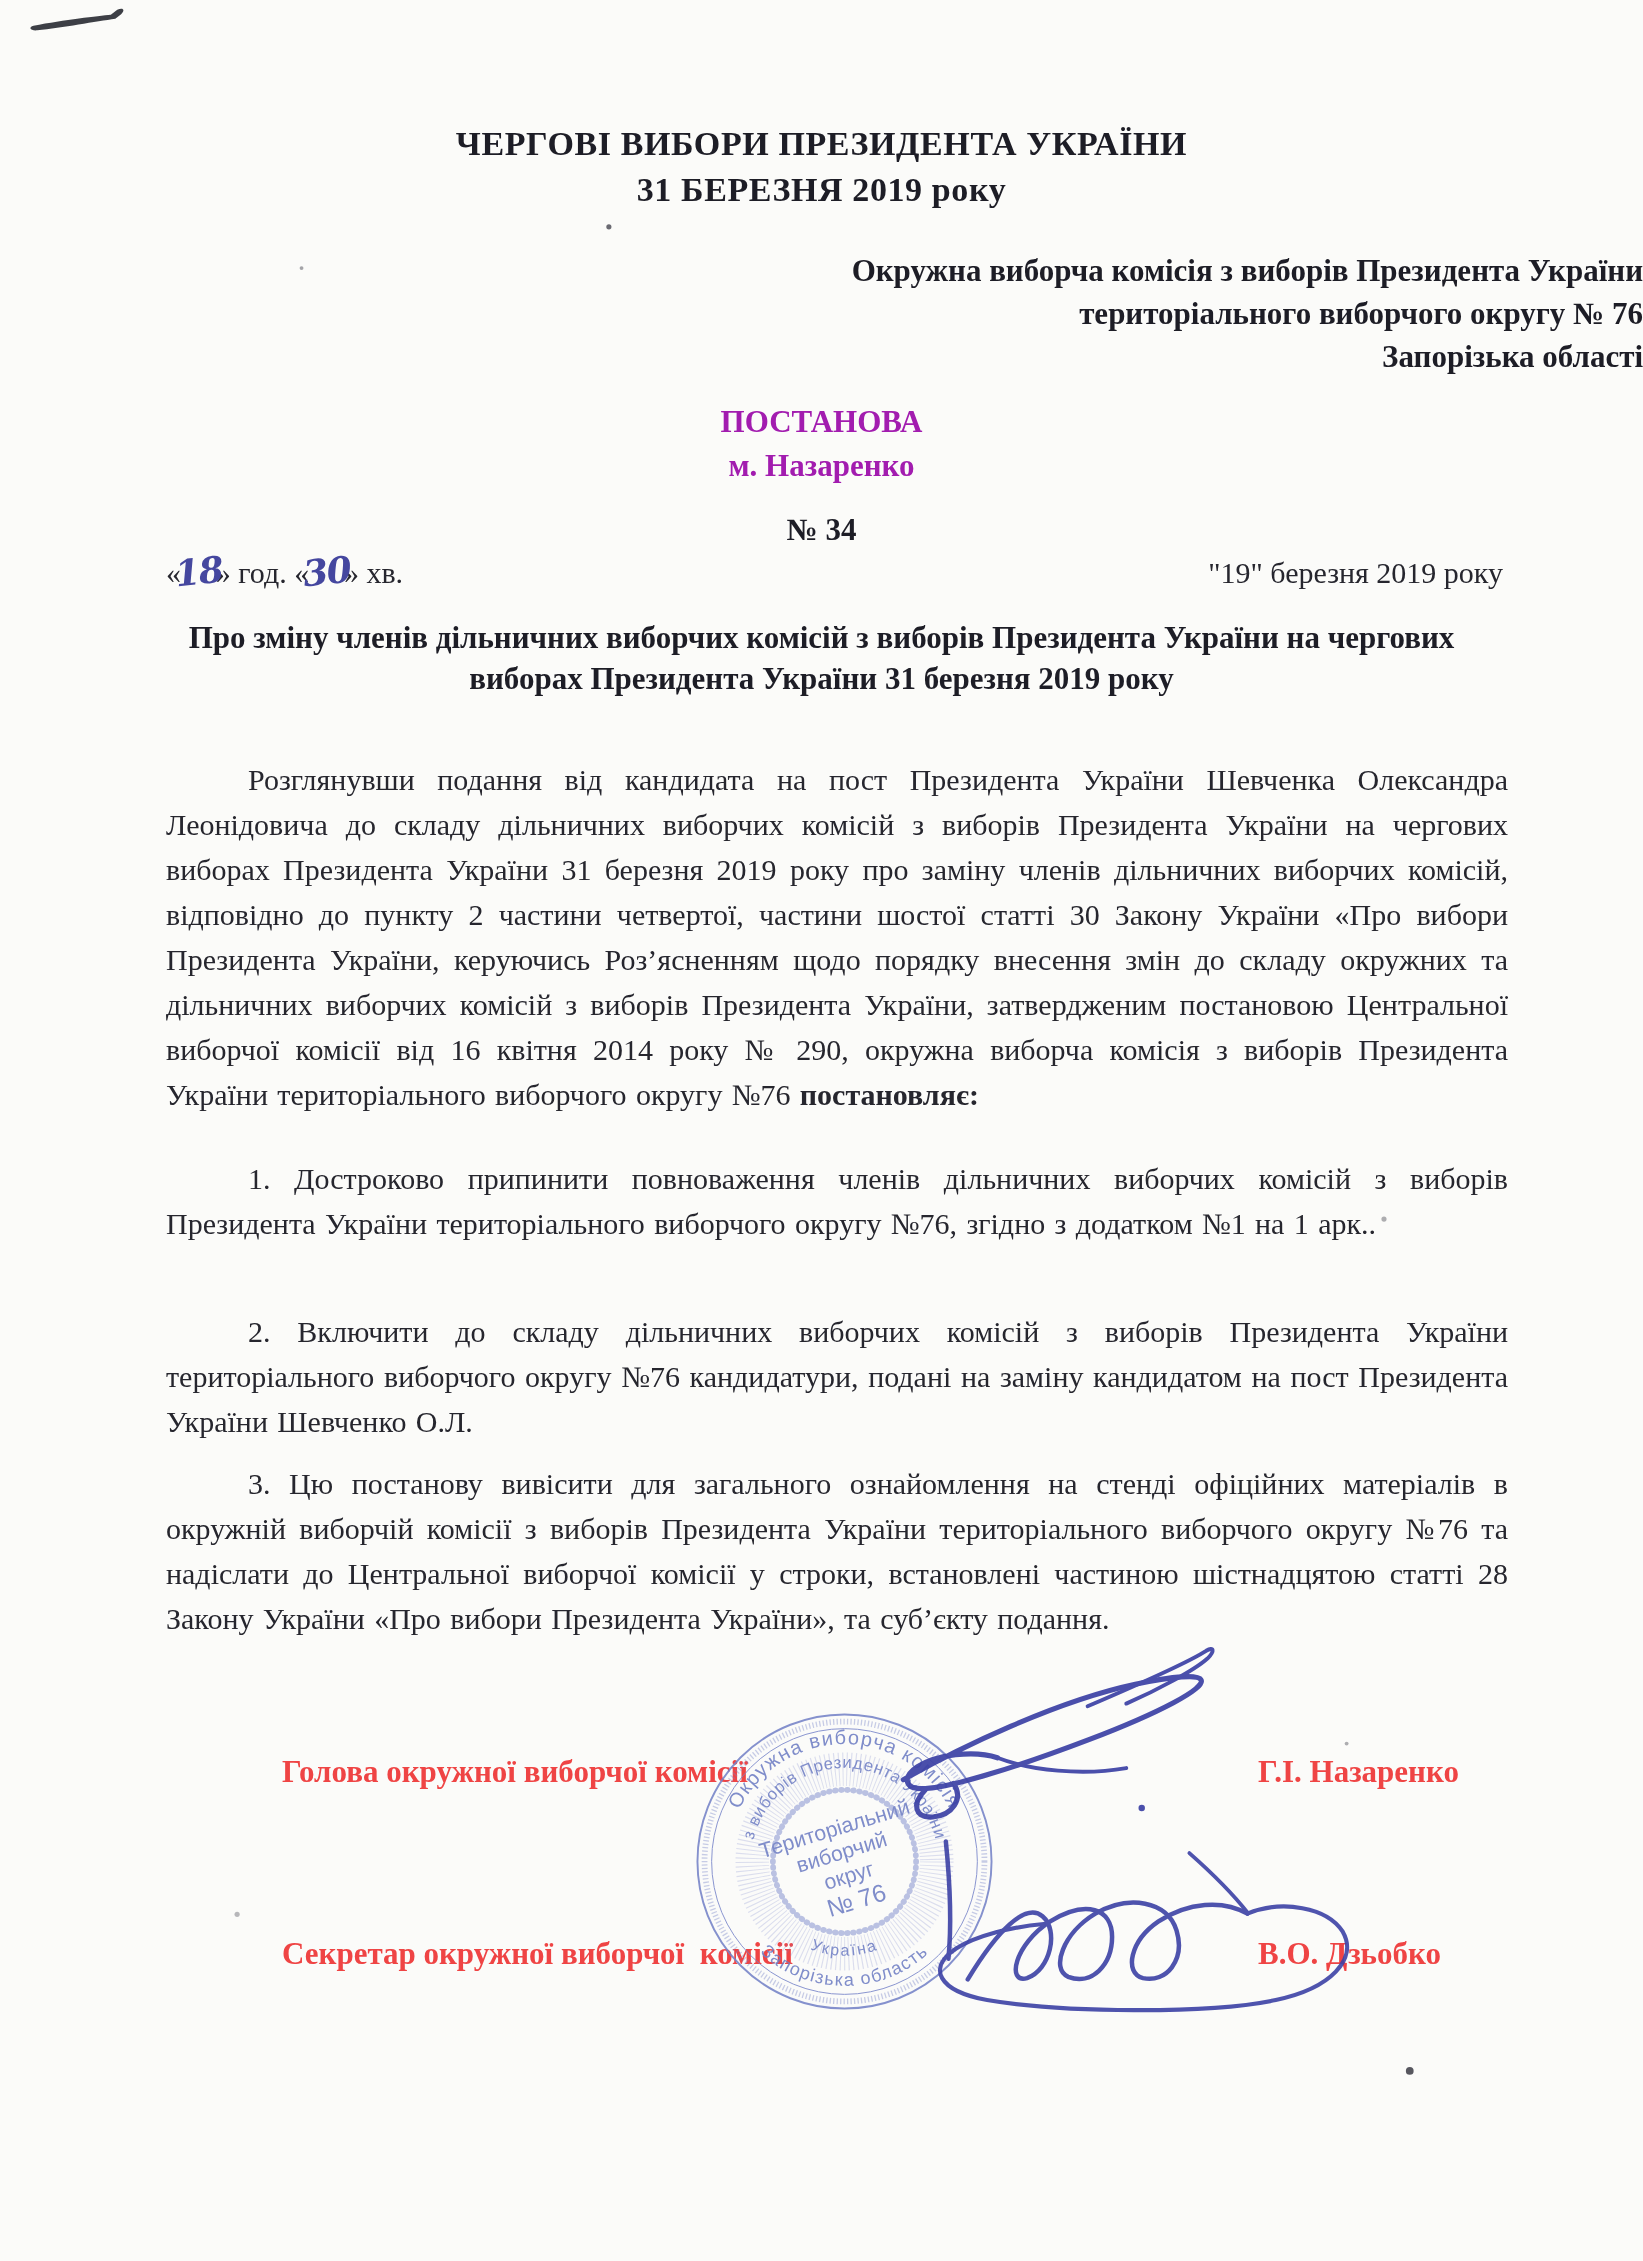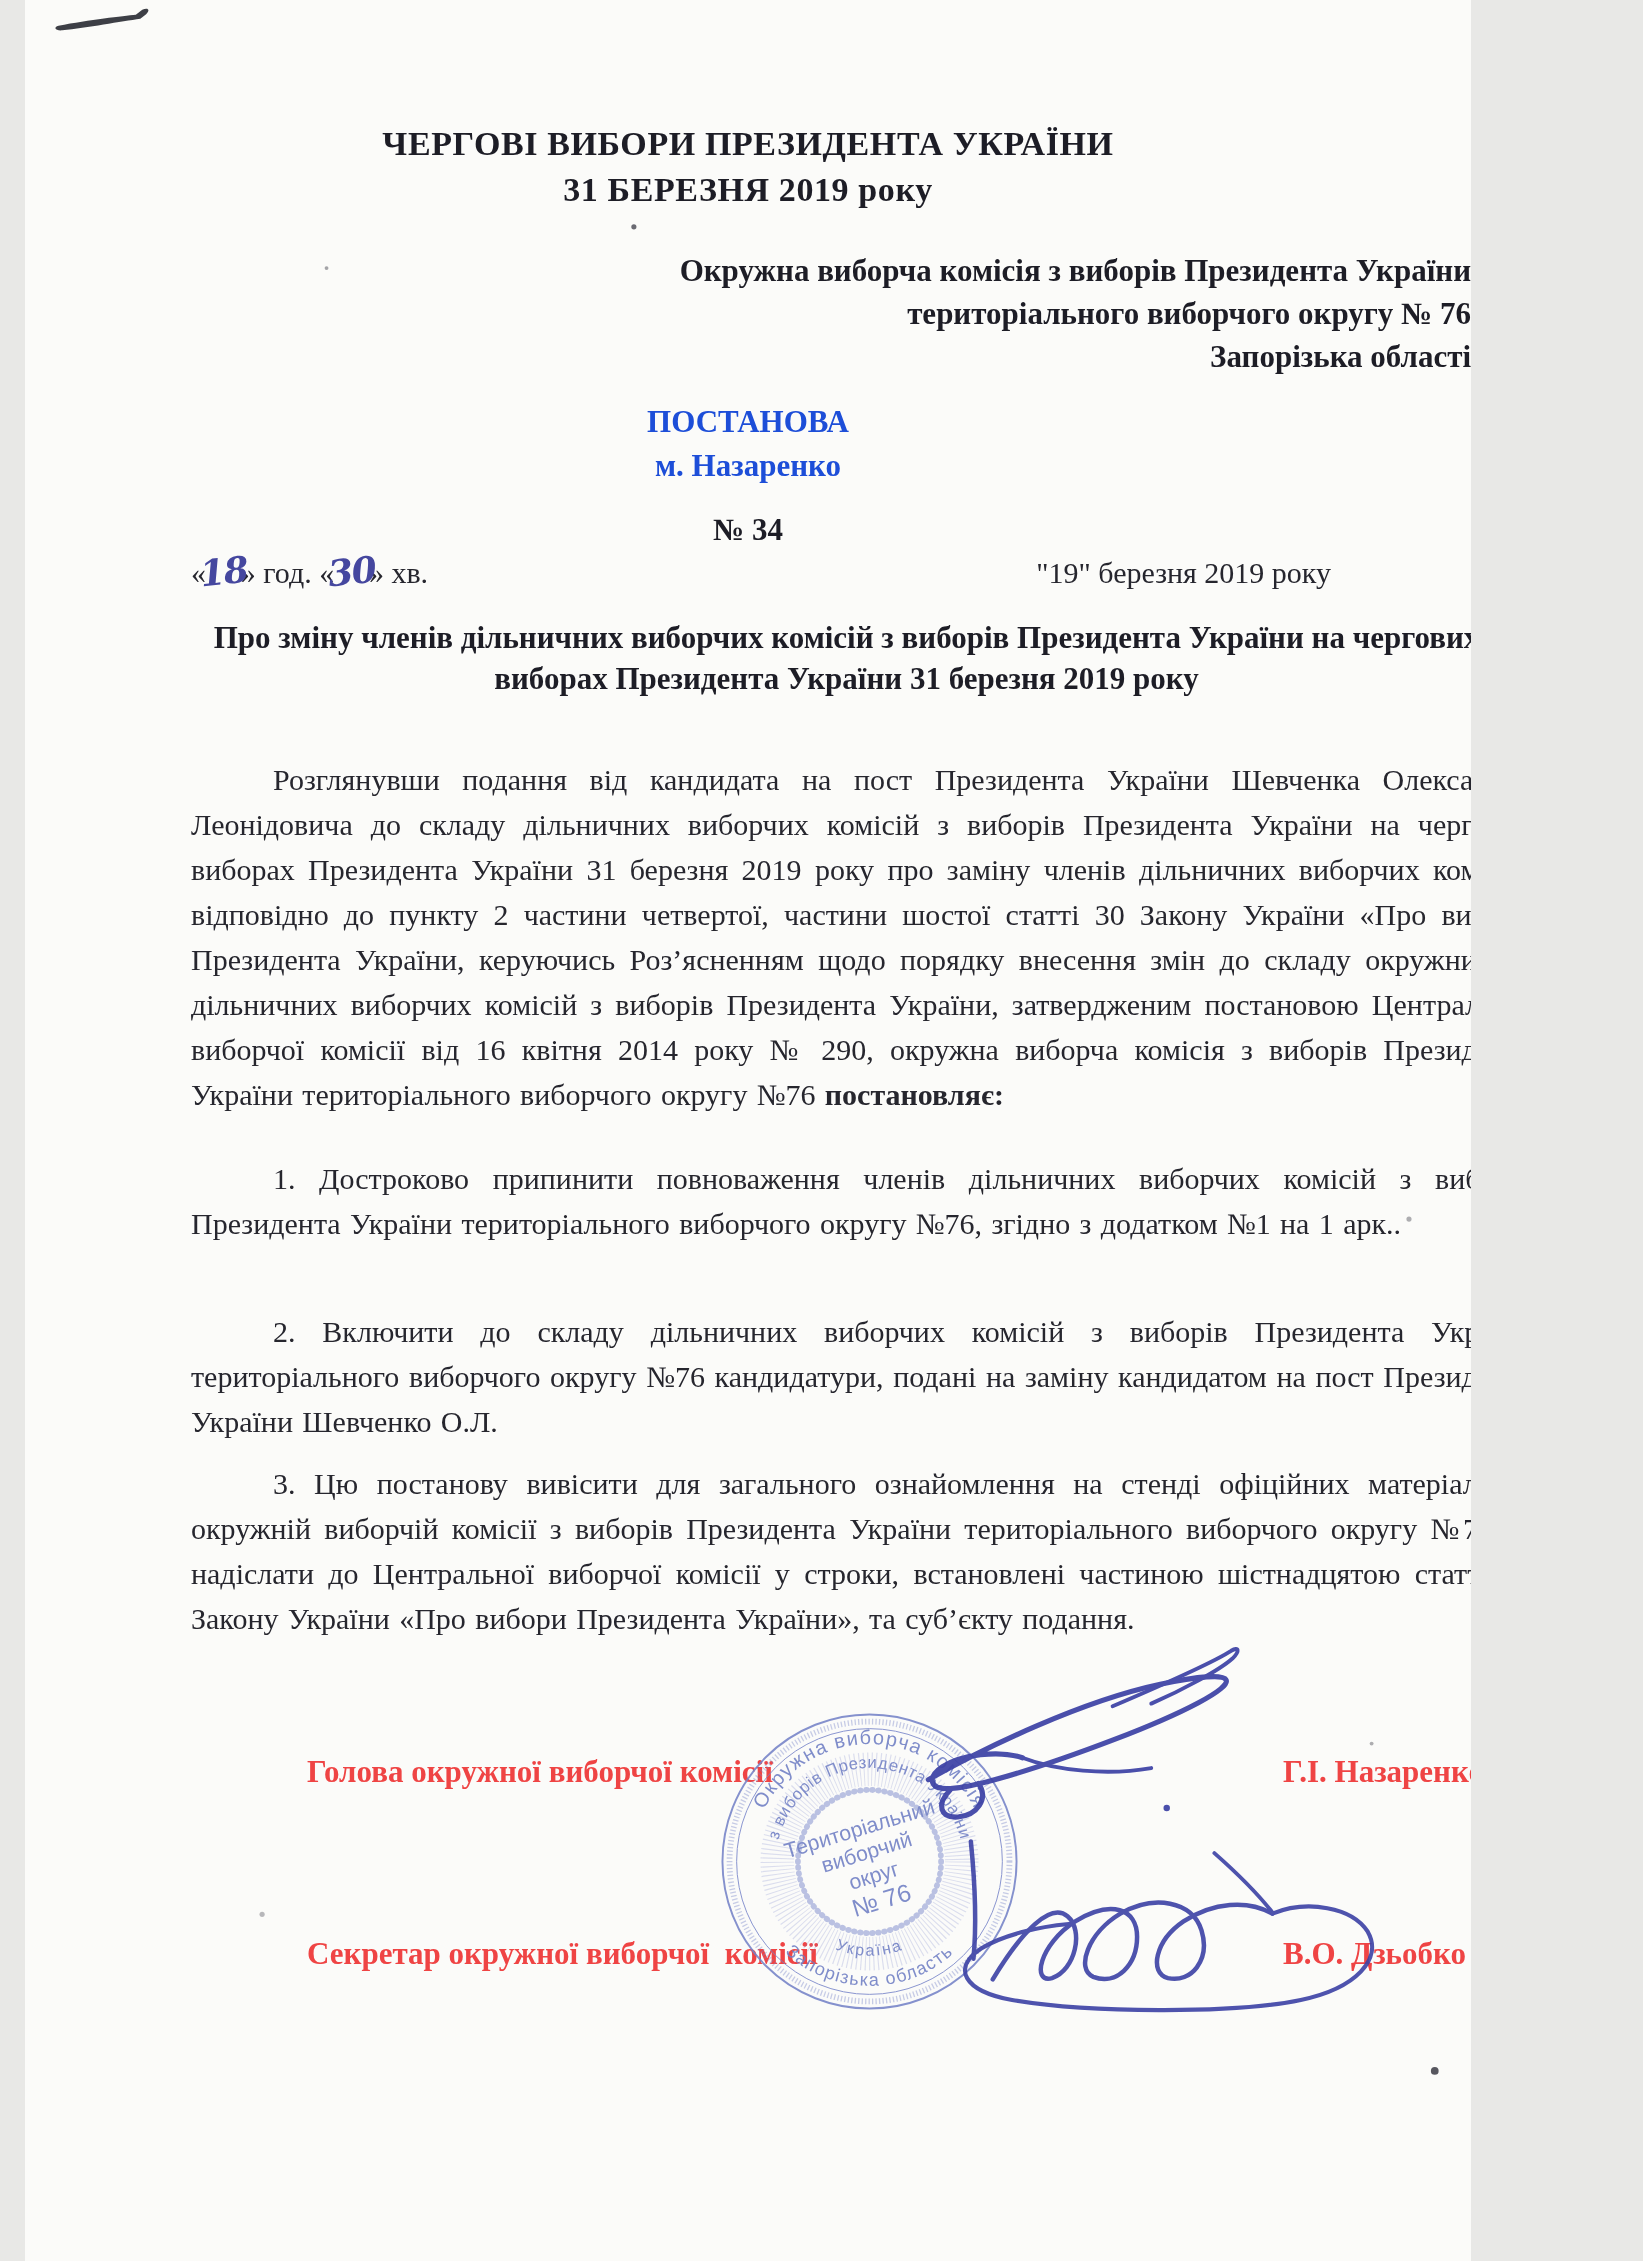--- a/index.html
+++ b/index.html
@@ -1,30 +1,29 @@
 <!DOCTYPE html>
 <html style="font-size:10.3px"><head>
 <meta charset="utf-8">
 <style>
   html,body{margin:0;padding:0;background:#e8e8e6;}
   .page{
     position:relative;
-    width:1446px;height:2261px;
+    width:1643px;height:2261px;
     background:#fbfbf9;
     overflow:hidden;
     font-family:"Liberation Serif","DejaVu Serif",serif;
     color:#26262e;
-    margin-left:25px;
   }
   .abs{position:absolute;}
   .center{left:0;right:0;text-align:center;}
   
   .h-elect{top:121px;font-size:34px;line-height:46px;font-weight:bold;color:#1d1d26;letter-spacing:0.6px;}
   .h-comm{top:249px;font-size:31px;line-height:43px;font-weight:bold;color:#1d1d26;text-align:right;}
-  .h-post{top:400px;font-size:31px;line-height:44px;font-weight:bold;color:#1d4ed8;}
+  .h-post{top:400px;font-size:31px;line-height:44px;font-weight:bold;color:#a21caf;}
   .h-num{top:512px;font-size:31px;font-weight:bold;color:#1d1d26;}
   
   .time-row{top:549px;left:166px;right:140px;display:flex;justify-content:space-between;align-items:baseline;font-size:30px;}
   .time-left{display:inline-flex;align-items:baseline;}
   .hw{
     font-family:"DejaVu Serif",serif;font-style:italic;font-weight:bold;
     font-size:36px;color:#45479f;display:inline-block;
     transform:rotate(-6deg);margin:0 -6.4px;position:relative;top:1.3px;
     letter-spacing:-1.3px;
   }

